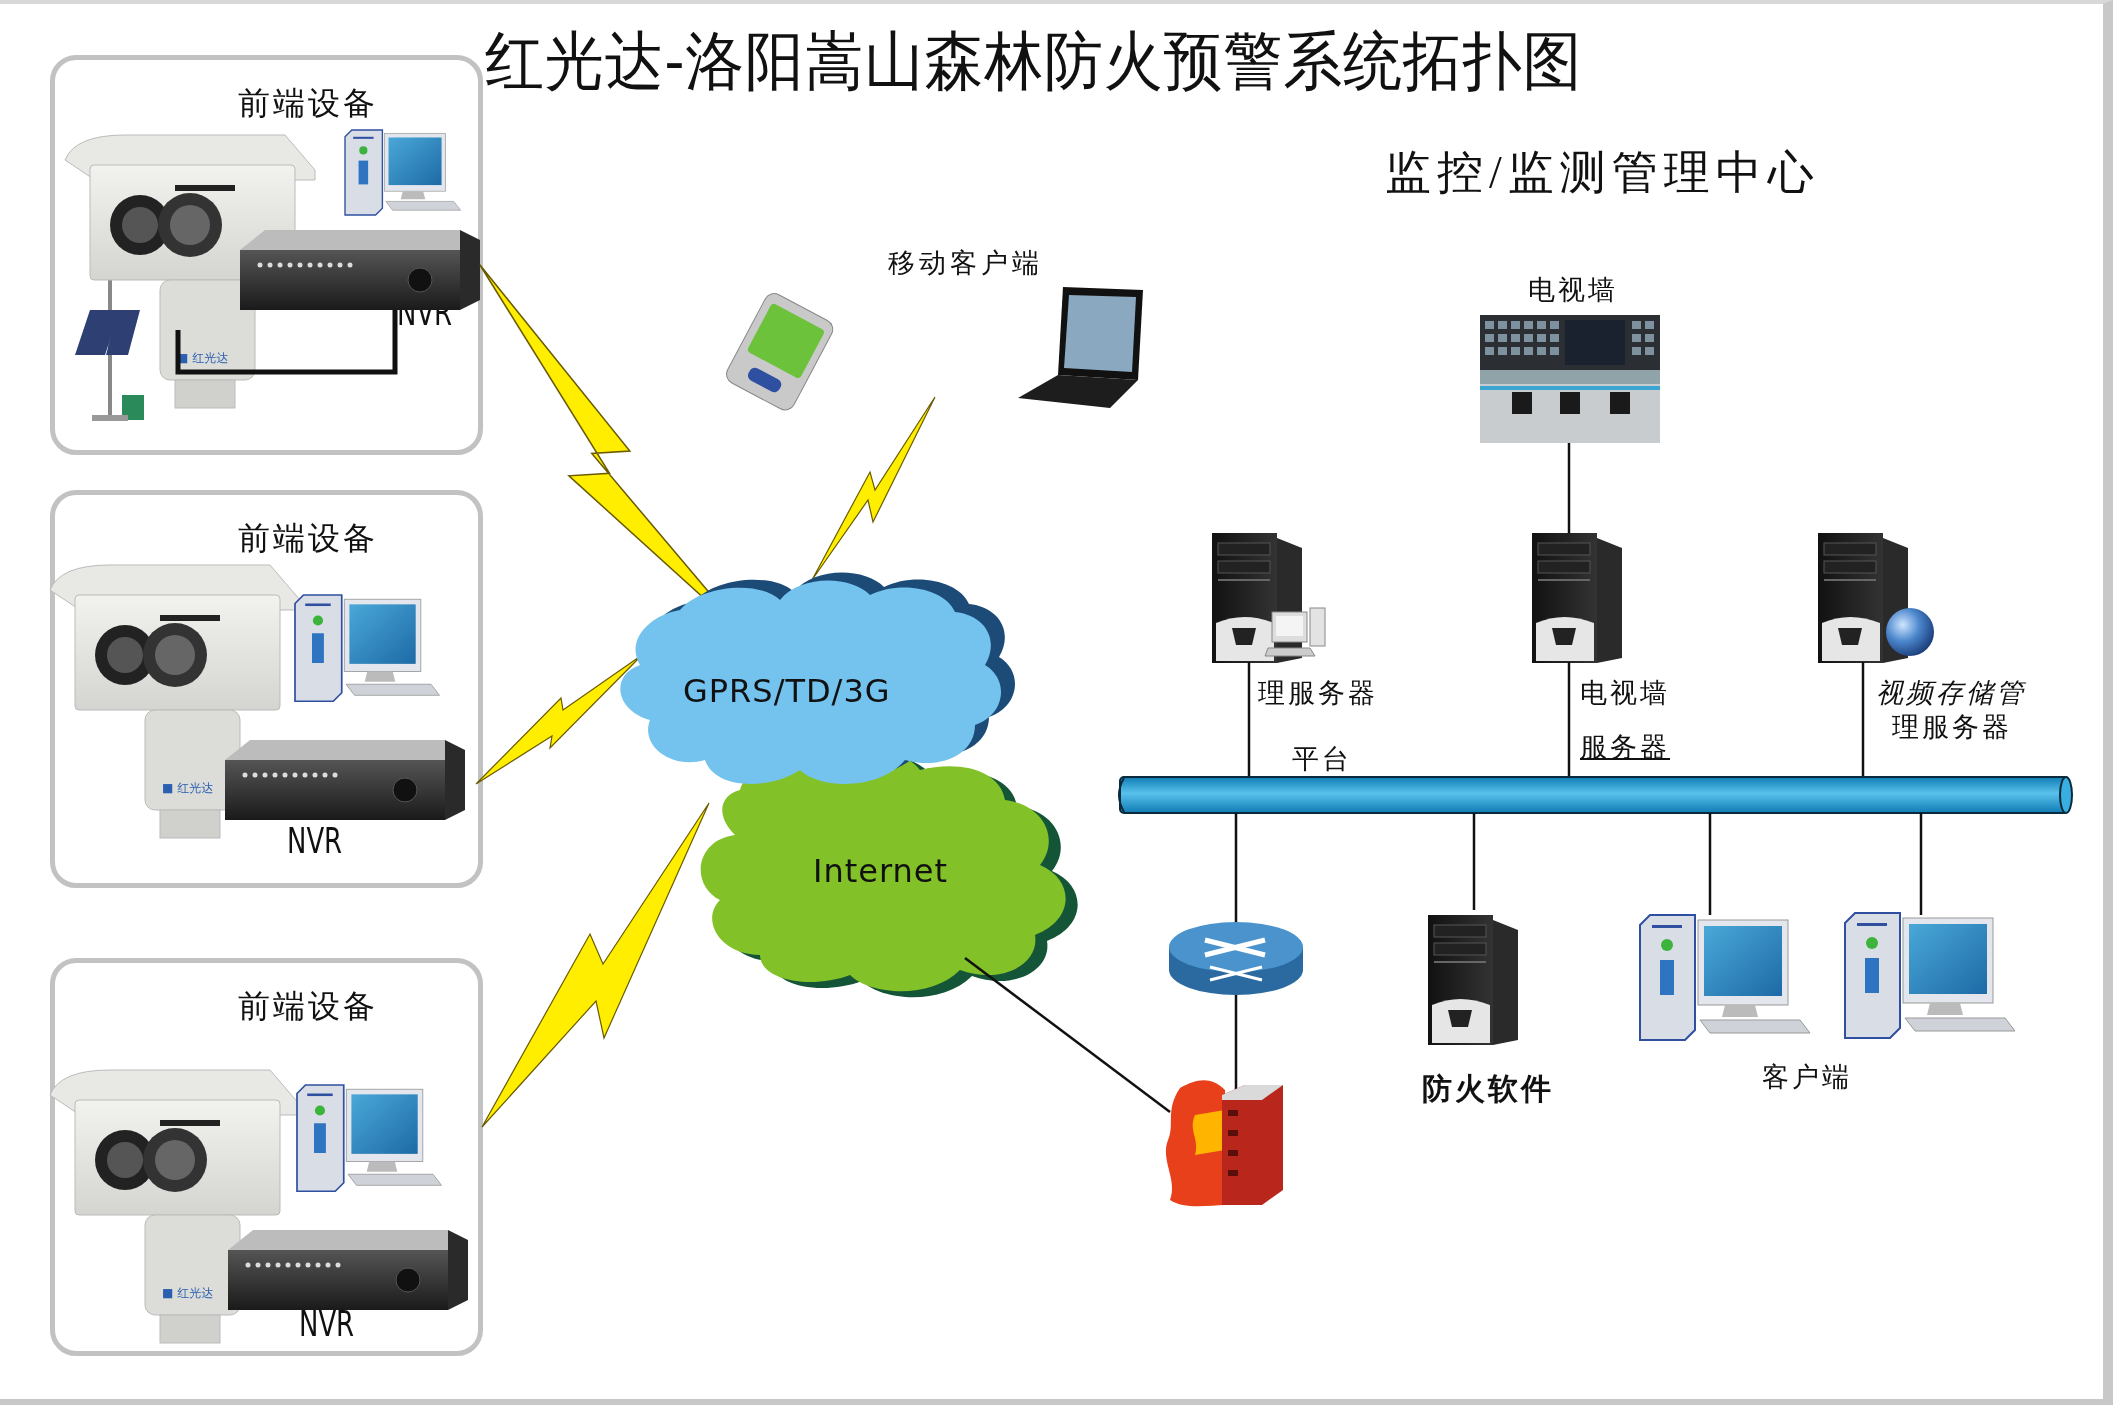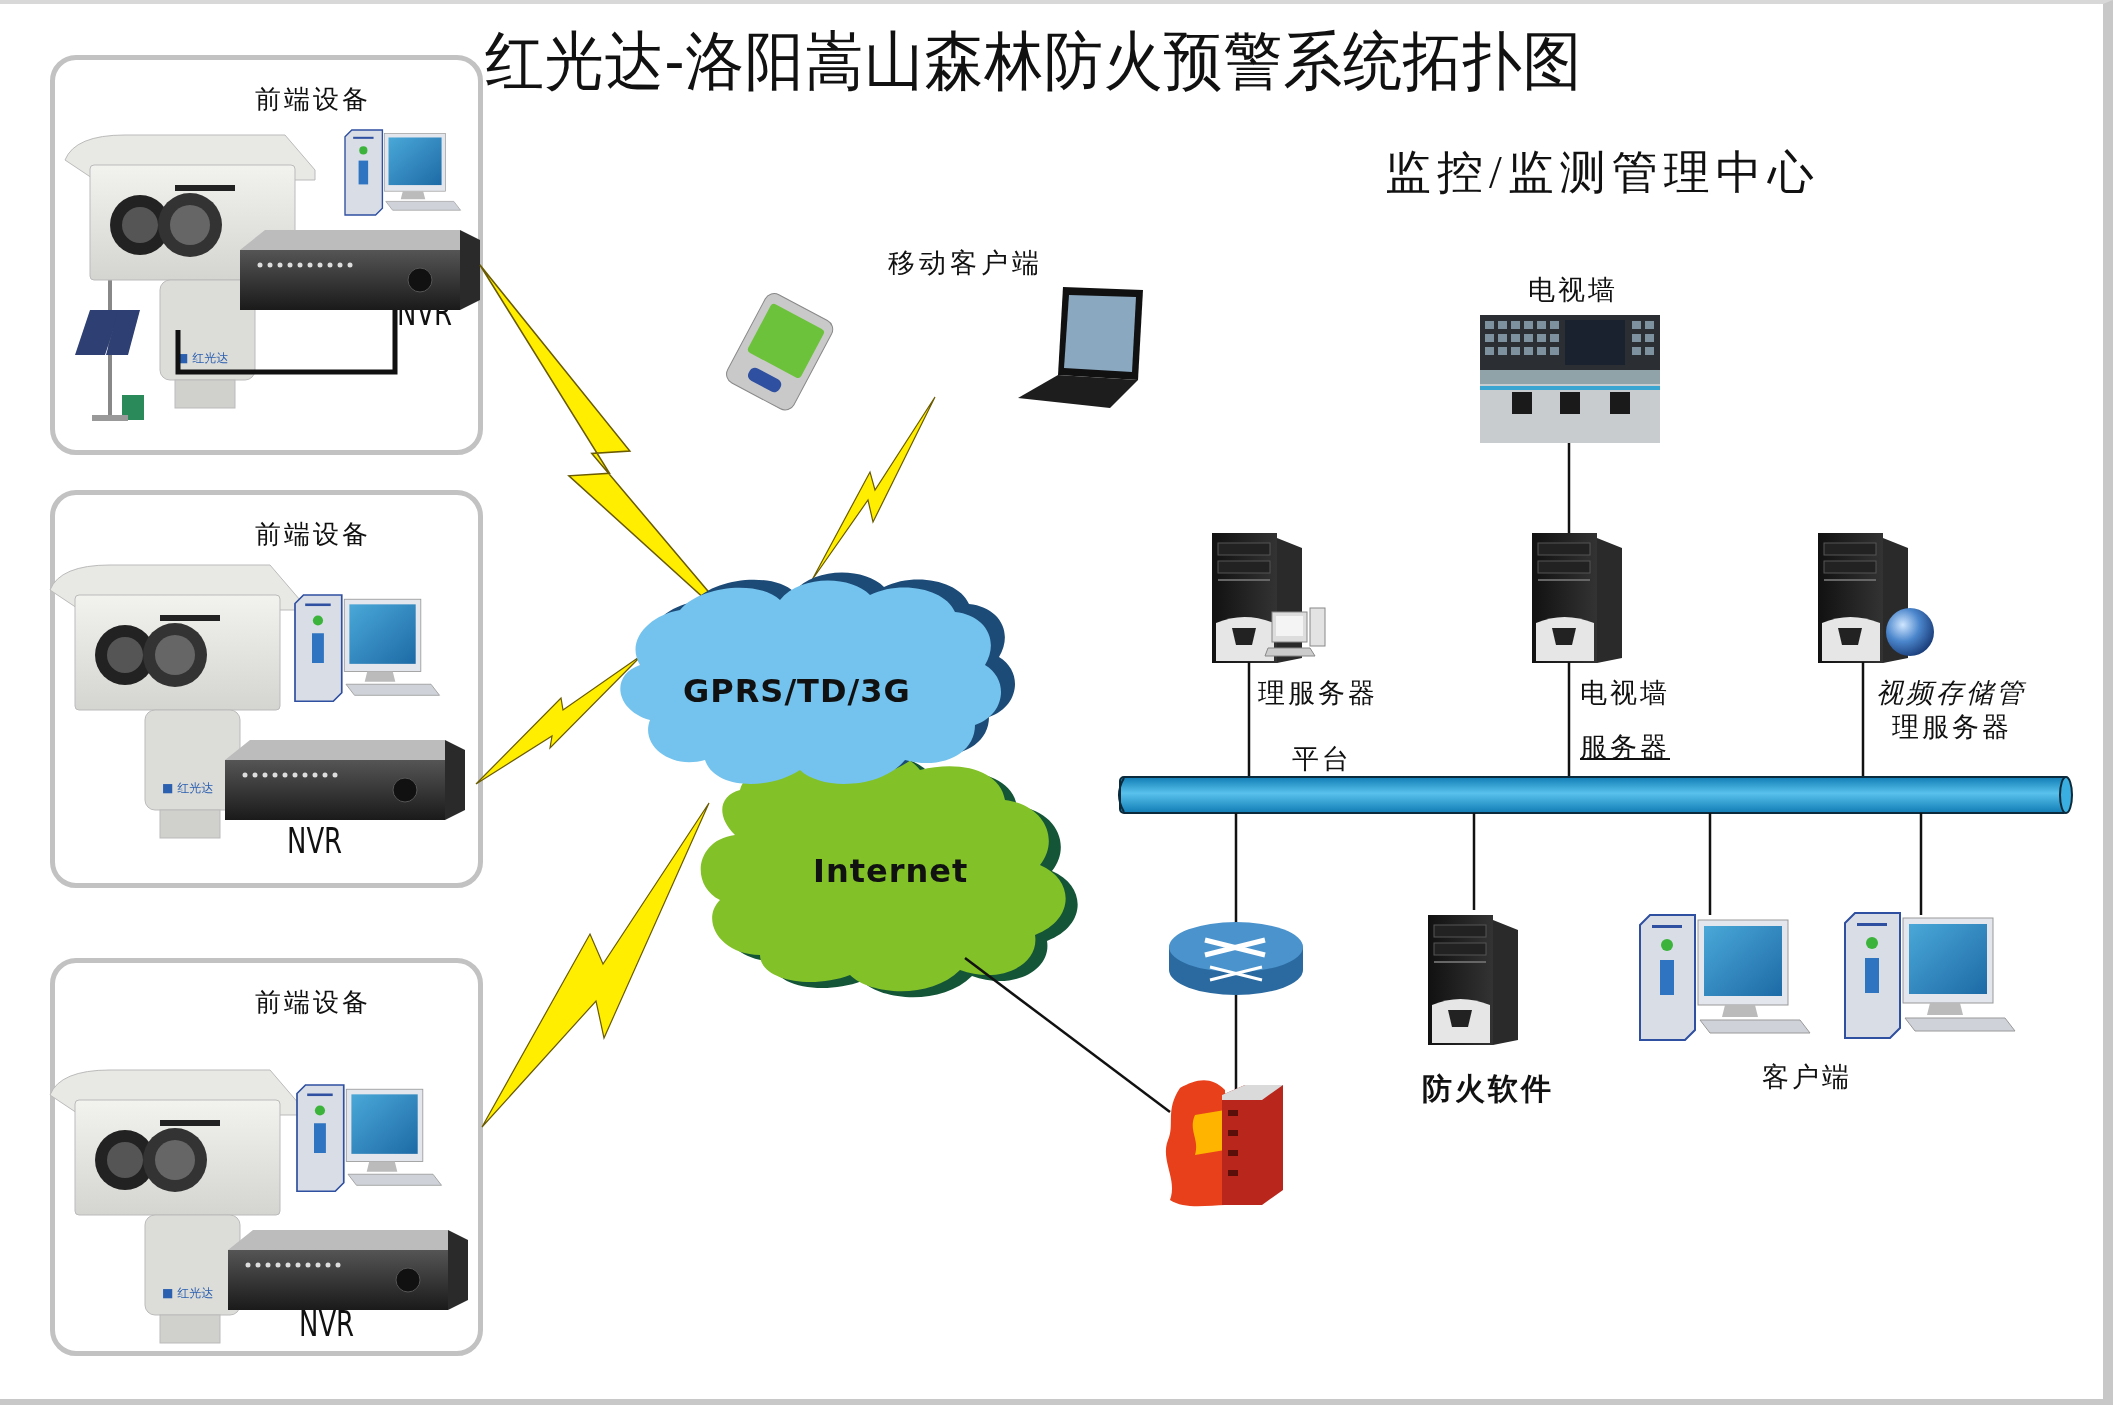--- a/index.html
+++ b/index.html
@@ -2,24 +2,24 @@
 <html><head>
 <meta charset="utf-8">
 <style>
   html,body{margin:0;padding:0;background:#fff;}
   body{width:2113px;height:1405px;position:relative;overflow:hidden;font-family:"DejaVu Sans","Liberation Sans",sans-serif;color:#111;}
   .frame{position:absolute;left:0;top:0;width:2103px;height:1395px;border-right:10px solid #c8c8c8;border-bottom:10px solid #c8c8c8;border-top:4px solid #d8d8d8;box-sizing:content-box;}
   .abs{position:absolute;font-family:Liberation Serif, serif;}
   .title{left:485px;top:18px;font-family:"DejaVu Serif","Liberation Serif",serif;font-size:64px;letter-spacing:1px;white-space:nowrap;transform:scaleX(0.92);transform-origin:left top;}
   .center-title{left:1385px;top:142px;font-size:46px;letter-spacing:6px;white-space:nowrap;}
   .panel{position:absolute;left:50px;width:423px;border:5px solid #c2c2c2;border-radius:26px;background:#fff;}
-  .panel-label{position:absolute;left:200px;font-size:26px;letter-spacing:3px;white-space:nowrap;}
+  .panel-label{position:absolute;left:183px;font-size:32px;letter-spacing:3px;white-space:nowrap;}
   .nvr-label{position:absolute;font-size:36px;font-family:"DejaVu Sans Condensed","Liberation Sans",sans-serif;font-weight:500;transform:scaleX(0.8);transform-origin:left top;}
   .lbl{position:absolute;font-size:27px;letter-spacing:3px;text-align:center;white-space:nowrap;line-height:34px;}
-  .cloud-text{position:absolute;font-weight:bold;font-size:32px;letter-spacing:1px;}
+  .cloud-text{position:absolute;font-weight:normal;font-size:32px;letter-spacing:1px;}
   svg{position:absolute;left:0;top:0;}
 </style>
 </head>
 <body>
 
 <div class="frame"></div>
 
 <div class="abs title">红光达-洛阳嵩山森林防火预警系统拓扑图</div>
 <div class="abs center-title">监控/监测管理中心</div>
 

